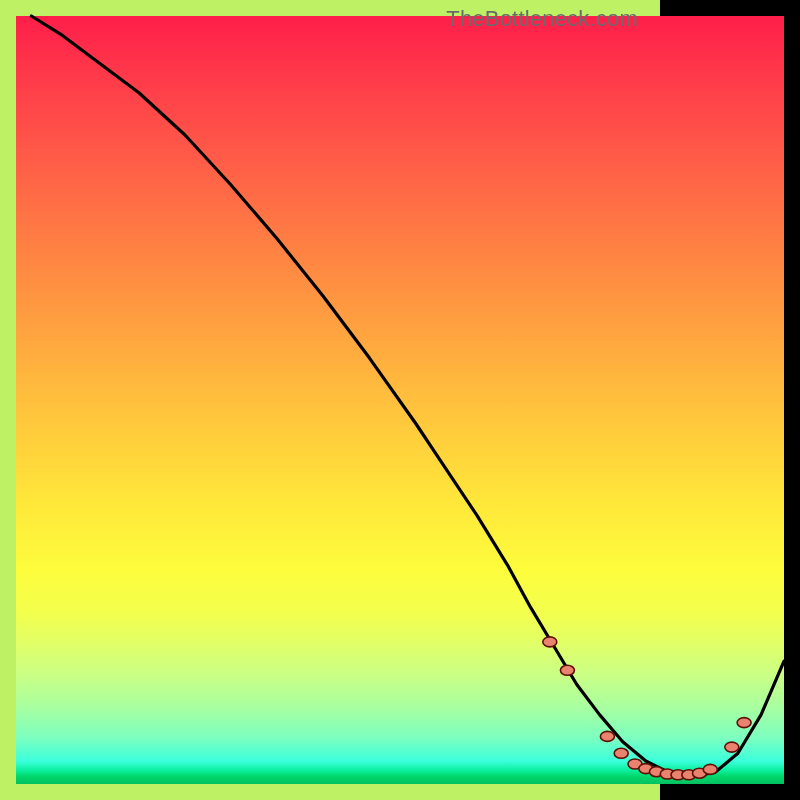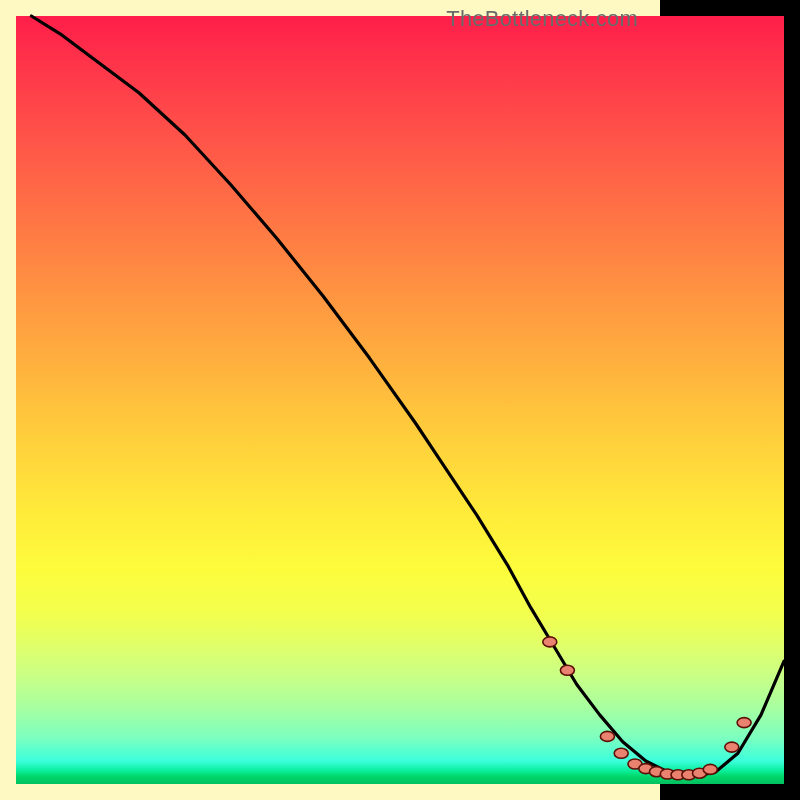--- a/index.html
+++ b/index.html
@@ -9,21 +9,21 @@
     height: 800px;
     background: #000;
     overflow: hidden;
   }
   .frame {
     position: absolute;
     left: 0;
     top: 0;
     width: 660px;
     height: 800px;
-    background: #fef9c3;
+    background: #bef264;
   }
   .plot {
     position: absolute;
     left: 16px;
     top: 16px;
     width: 768px;
     height: 768px;
     background: linear-gradient(to bottom,
       #ff1e4a 0%,
       #ff3a4a 8%,

